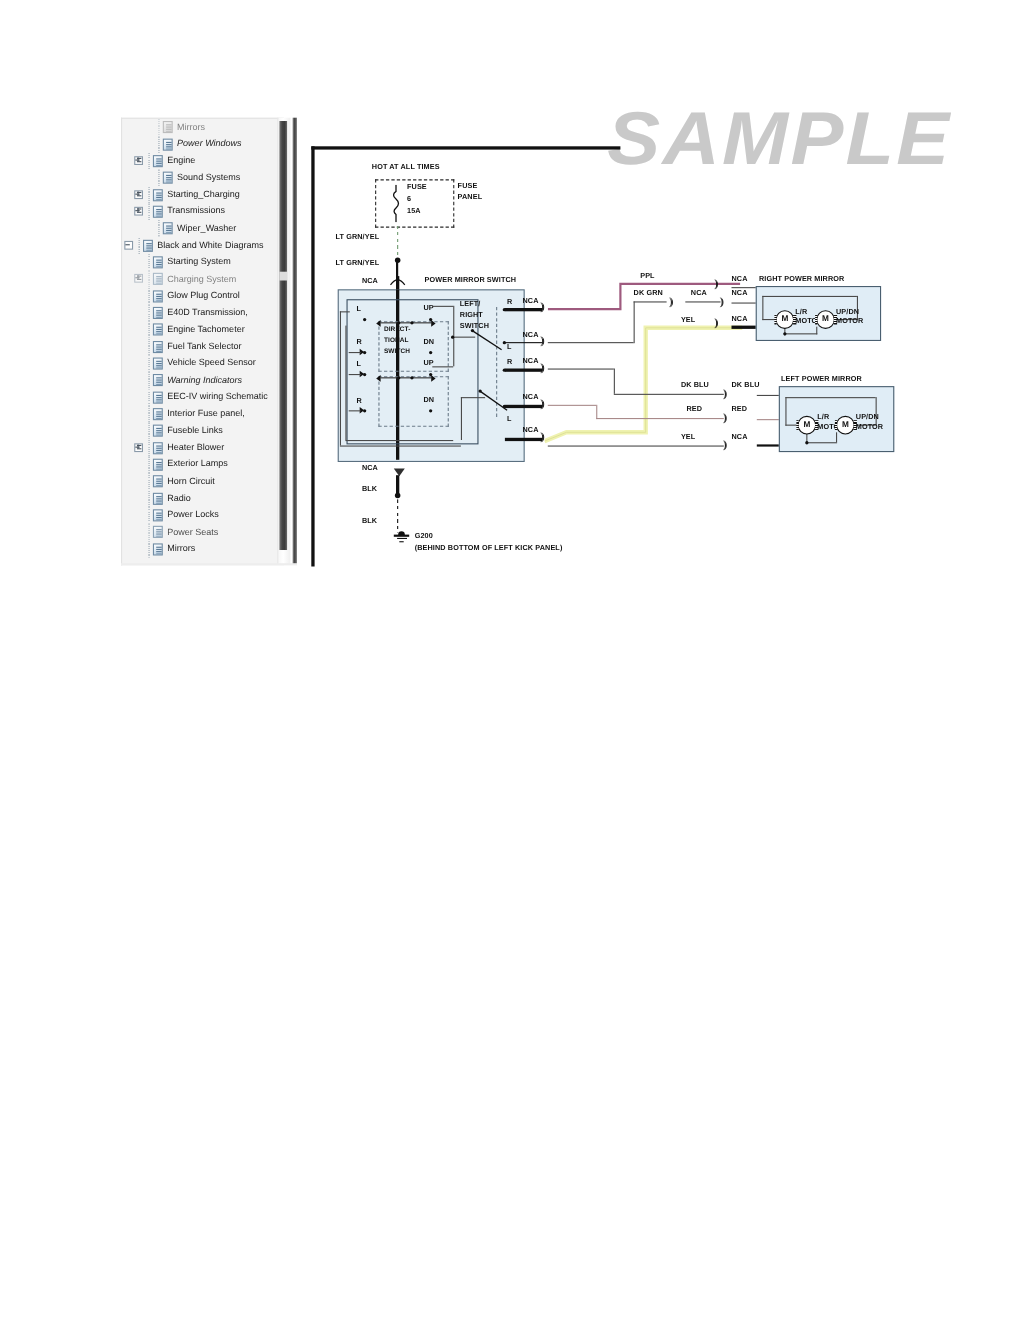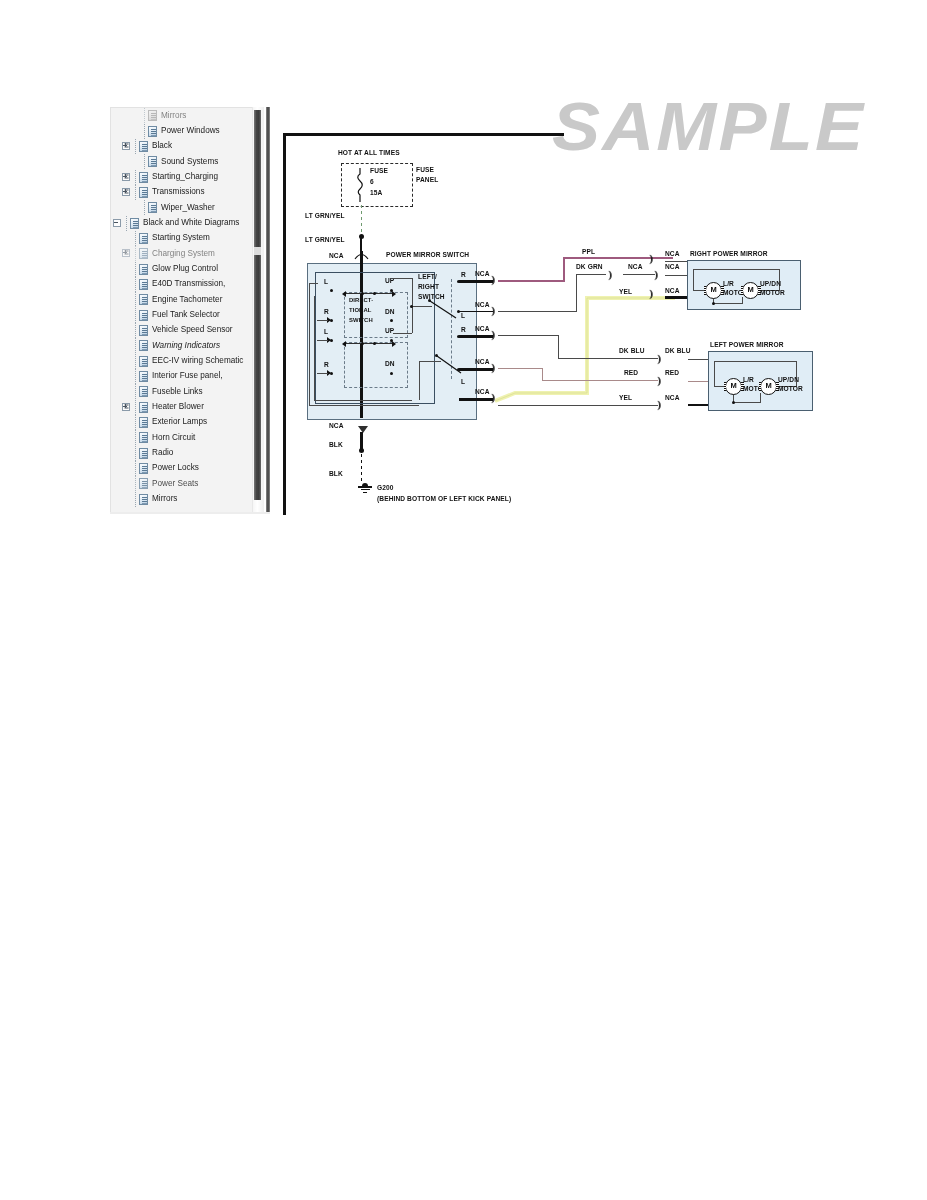--- a/index.html
+++ b/index.html
@@ -191,33 +191,33 @@
   <div id="watermark">SAMPLE</div>
 
   <div id="sidebar">
     <div id="sidebar-inner">
         <div class="tree-row faded" style="padding-left: 20px;">
           <span class="expander"></span>
           <span class="connector"></span>
           <span class="doc-icon grey"></span>
           <span class="tree-label">Mirrors</span>
         </div>
-        <div class="tree-row" style="padding-left: 20px;">
+        <div class="tree-row" style="padding-left: 20px; font-style: italic;">
           <span class="expander"></span>
           <span class="connector"></span>
           <span class="doc-icon"></span>
           <span class="tree-label">Power Windows</span>
         </div>
         <div class="tree-row" style="padding-left: 11px;">
           <span class="expander has-box plus">
             <span class="v"></span>
           </span>
           <span class="connector"></span>
           <span class="doc-icon"></span>
-          <span class="tree-label">Black</span>
+          <span class="tree-label">Engine</span>
         </div>
         <div class="tree-row" style="padding-left: 20px;">
           <span class="expander"></span>
           <span class="connector"></span>
           <span class="doc-icon"></span>
           <span class="tree-label">Sound Systems</span>
         </div>
         <div class="tree-row" style="padding-left: 11px;">
           <span class="expander has-box plus">
             <span class="v"></span>

